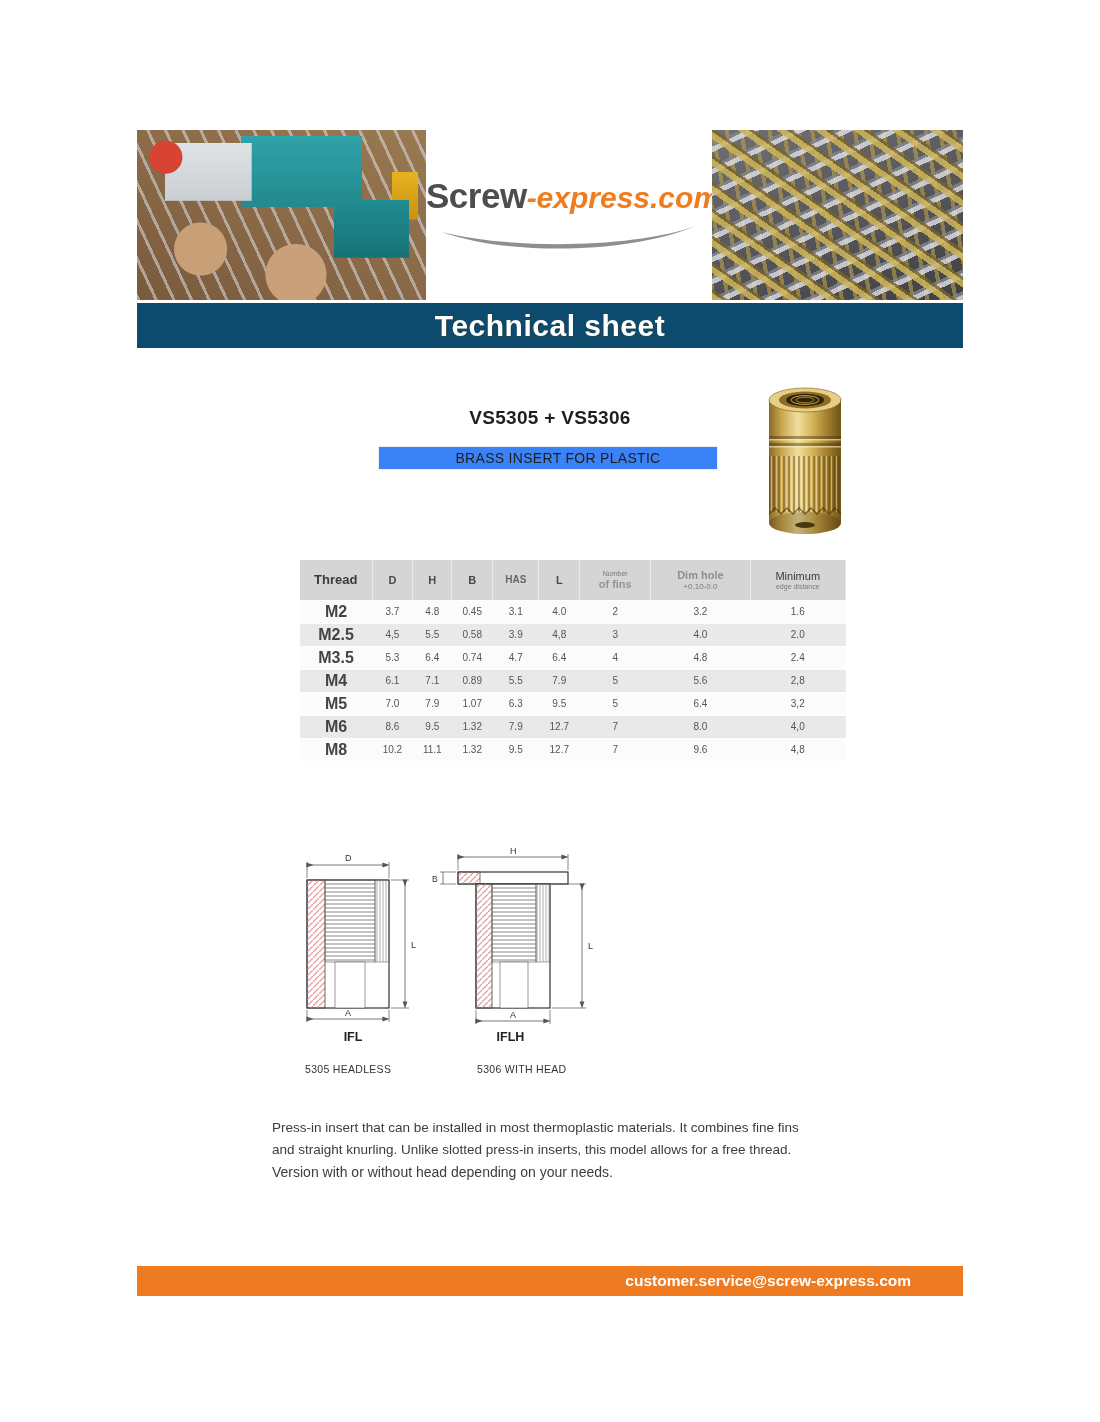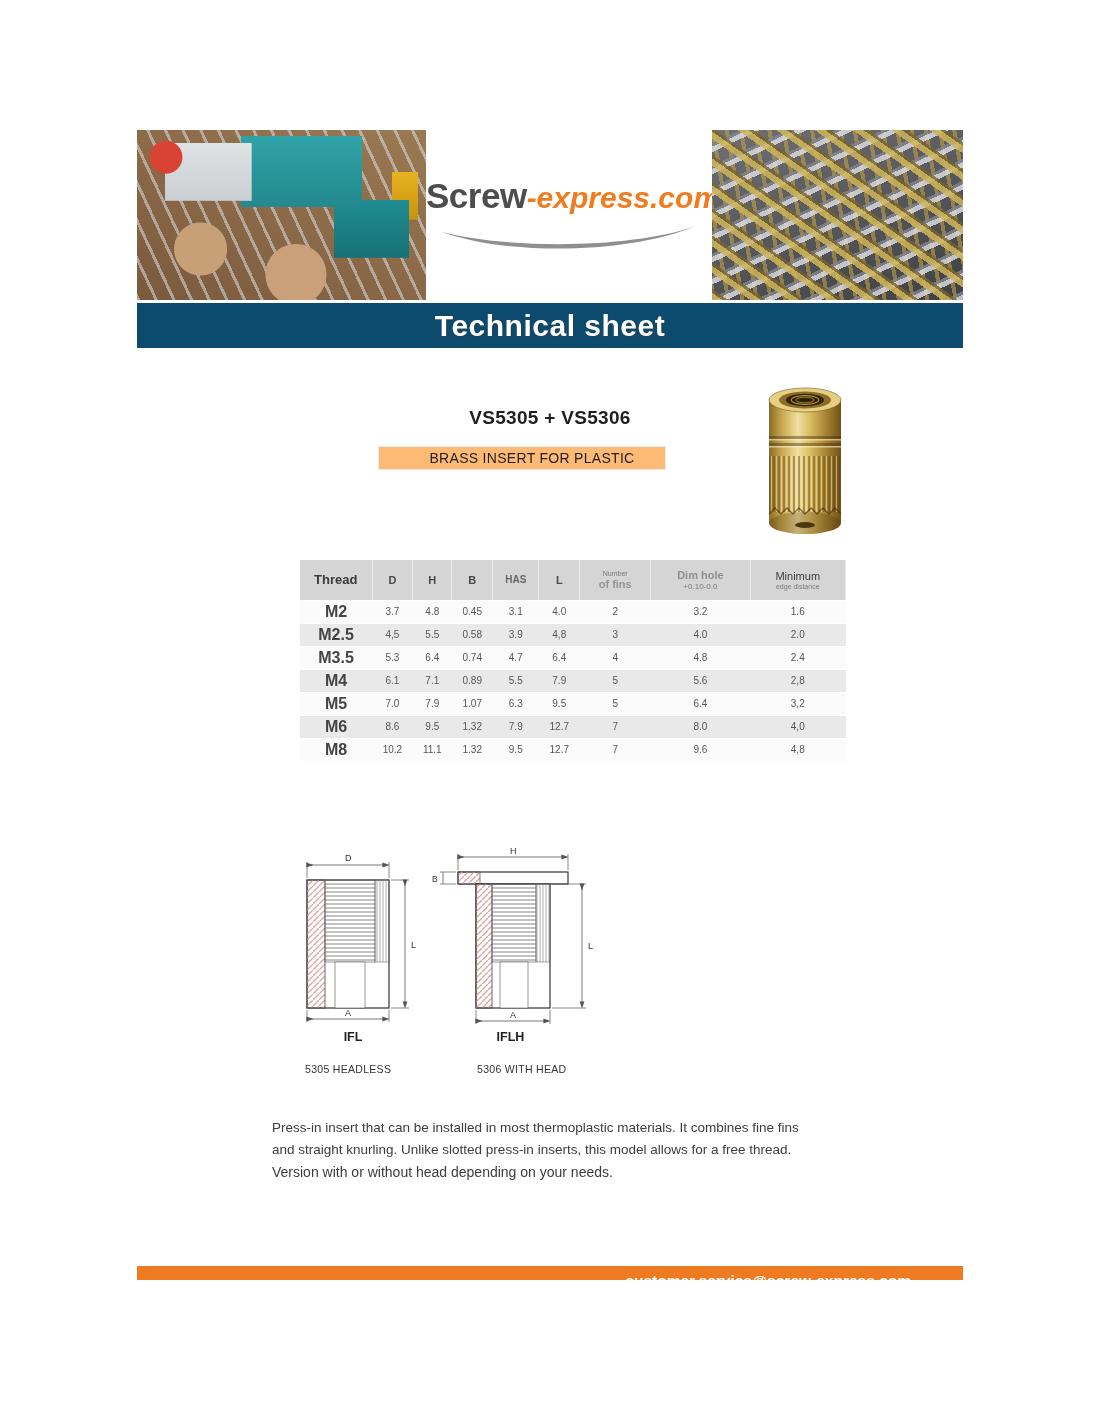--- a/index.html
+++ b/index.html
@@ -40,33 +40,33 @@
   .logo-swoosh { position:absolute; top:94px; left:12px; }
 
   
   .title-bar {
     position:absolute; left:137px; top:303px; width:826px; height:45px;
     background:#0c4a6e; color:#ffffff; display:flex; align-items:center; justify-content:center;
     font-size:30px; font-weight:bold; letter-spacing:0.5px;
     text-shadow:1px 1px 0 rgba(90,45,0,.35);
   }
   .footer-bar {
-    position:absolute; left:137px; top:1266px; width:826px; height:14px;
+    position:absolute; left:137px; top:1266px; width:826px; height:30px;
     background:#ee7b22; color:#ffffff; font-size:15.5px; font-weight:bold;
     line-height:30px; text-align:right; padding-right:52px;
   }
 
   
   .product-title {
     position:absolute; left:375px; top:399px; width:350px; text-align:center;
     font-size:19px; font-weight:bold; color:#1f1f1f; letter-spacing:.3px;margin-top:8px;
   }
   .product-subtitle {
-    position:absolute; left:378px; top:446px; width:288px; height:24px;
-    background:#fdba74; border:1px solid #ececec;
+    position:absolute; left:378px; top:446px; width:340px; height:24px;
+    background:#3b82f6; border:1px solid #ececec;
     text-align:center; font-size:14px; color:#1f1f1f; line-height:22px; letter-spacing:.3px;padding-left:20px;
   }
   .product-image { position:absolute; left:753px; top:384px; }
 
   
   .spec-table {
     position:absolute; left:300px; top:560px; width:546px;
     border-collapse:collapse; text-align:center; font-size:10px; color:#555;
   }
   .spec-table th {

